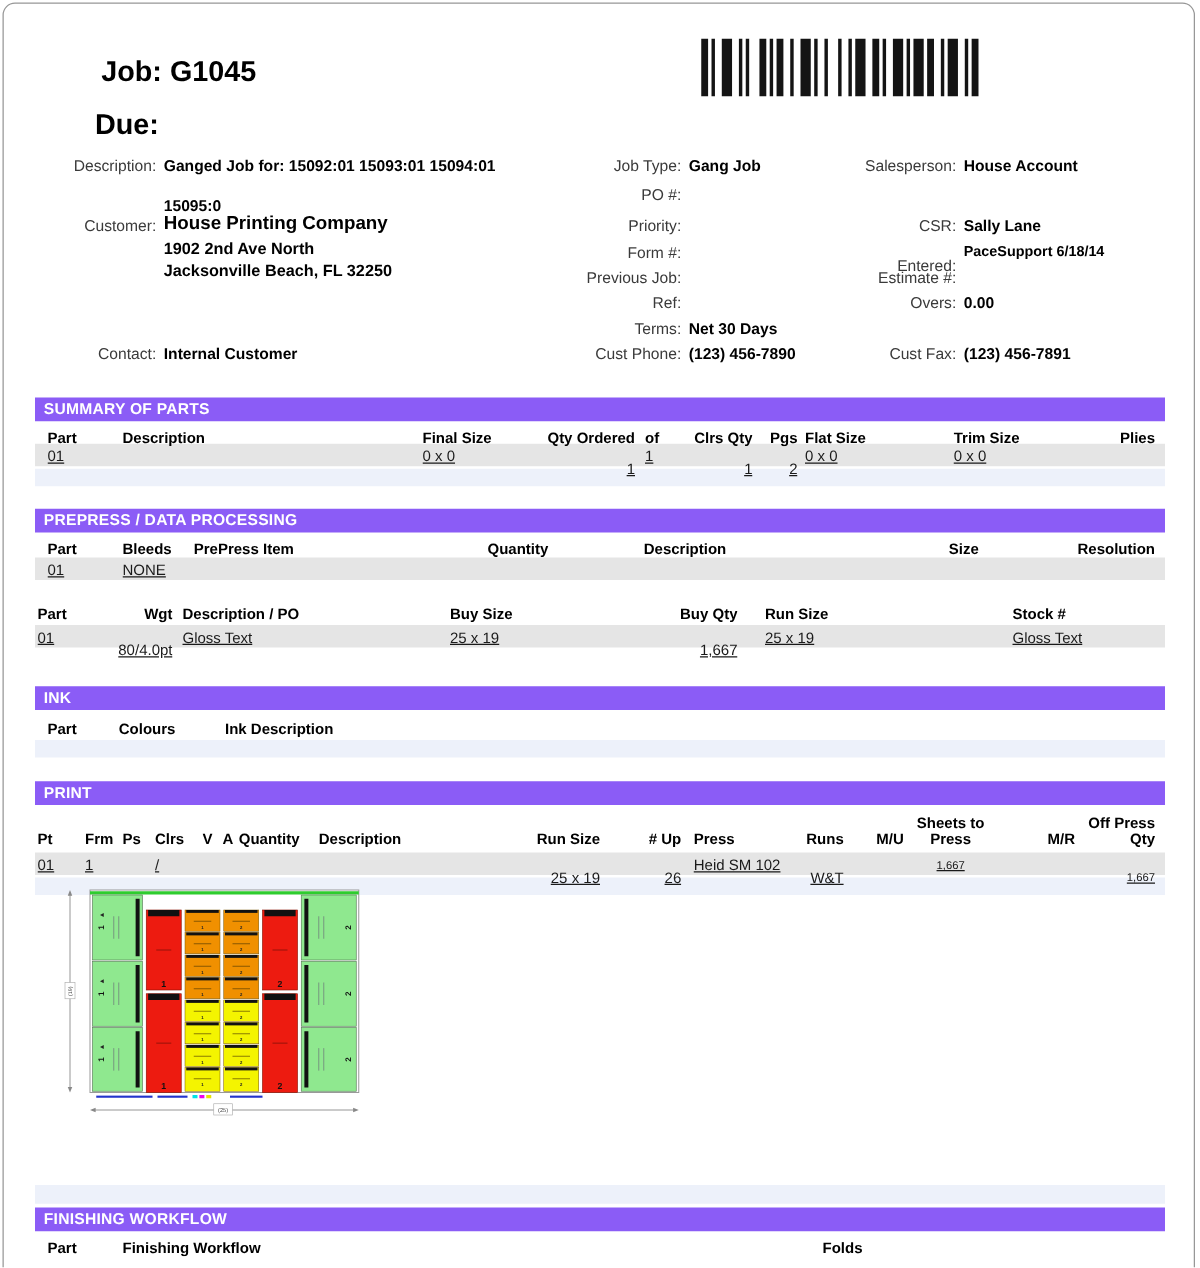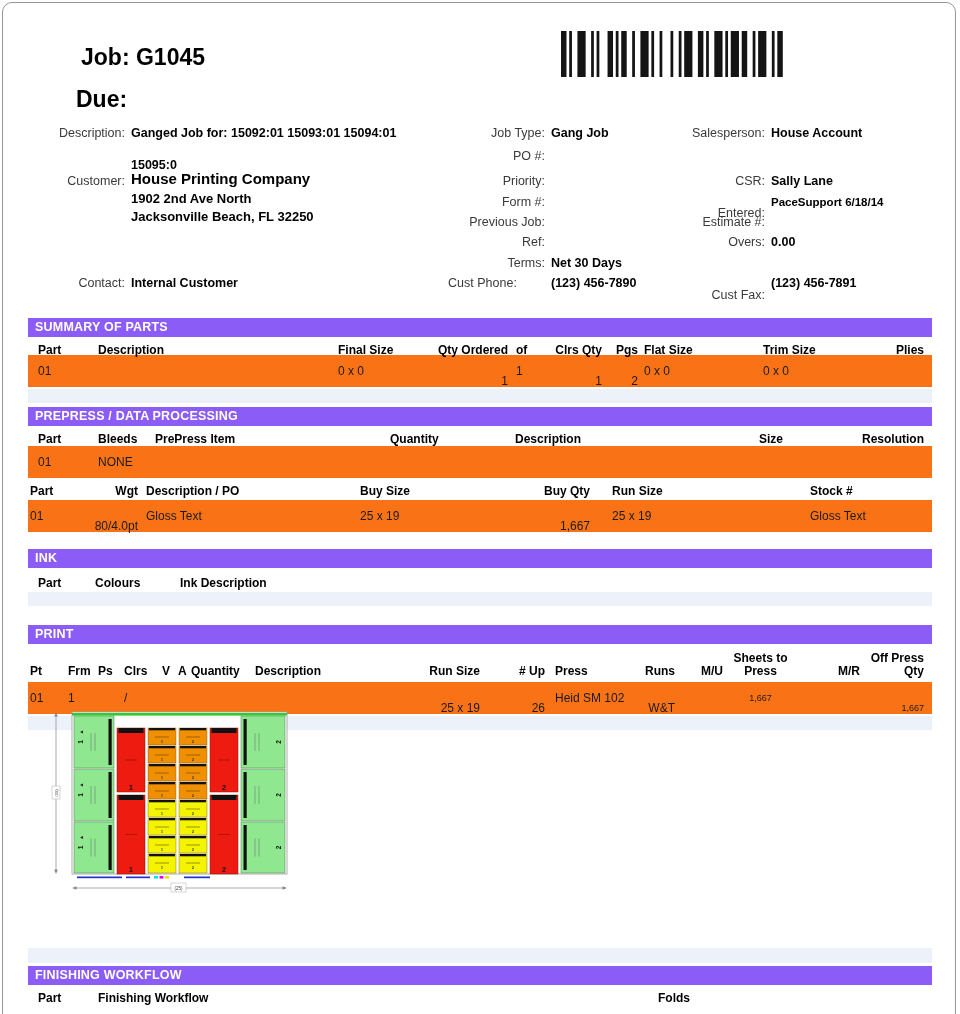--- a/index.html
+++ b/index.html
@@ -16,21 +16,21 @@
   .job-title{position:absolute;left:65px;top:44px;font-size:23px;font-weight:700;margin-left:16px;}
   .due-title{position:absolute;left:76px;top:86px;font-size:23px;font-weight:700;}
   .cust-name{font-size:15px;}
   .entered-val{font-size:11.5px;}
   
   .section{position:absolute;left:28px;width:904px;}
   .secbar{height:19px;background:#8b5cf6;color:#fff;font-weight:700;font-size:12.5px;
           line-height:19px;padding-left:7px;letter-spacing:.2px;box-sizing:border-box;}
   .thead,.trow,.estripe{display:grid;box-sizing:border-box;}
   .thead{font-weight:700;font-size:12px;height:18px;align-items:end;line-height:14px;}
-  .trow{font-size:12px;color:#1a1a1a;background:#f97316;height:32px;align-items:center;line-height:18px;}
+  .trow{font-size:12px;color:#1a1a1a;background:#e5e5e5;height:18px;align-items:center;line-height:18px;text-decoration:underline;}
   .estripe{height:14px;background:#EDF1FA;margin-top:2px;}
   .cell{white-space:nowrap;overflow:hidden;}
   .r{text-align:right;margin-top:20px;} .c{text-align:center;}
   .pl6{padding-left:6px;} .pl8{padding-left:8px;} .pl10{padding-left:10px;}
   .pl12{padding-left:12px;} .pl22{padding-left:22px;} .pl90{padding-left:90px;}
   .pr8{padding-right:8px;}
   .sm{font-size:9px;line-height:18px;}
   .g-summary{grid-template-columns:60px 240px 82px 88px 30px 64px 36px 119px 128px auto;padding-left:10px;}
   .g-prepress{grid-template-columns:60px 57px 235px 70px 55px 230px 38px auto;padding-left:10px;}
   .g-materials{grid-template-columns:48px 60px 210px 130px 112px 130px auto;padding-left:2px;}
@@ -102,34 +102,34 @@
   <div class="lbl lbl-m" style="top:174px;">Priority:</div>
   <div class="val" style="left:551px;top:174px;"></div>
   <div class="lbl lbl-m" style="top:195px;">Form #:</div>
   <div class="val" style="left:551px;top:195px;"></div>
   <div class="lbl lbl-m" style="top:215px;">Previous Job:</div>
   <div class="val" style="left:551px;top:215px;"></div>
   <div class="lbl lbl-m" style="top:235px;">Ref:</div>
   <div class="val" style="left:551px;top:235px;"></div>
   <div class="lbl lbl-m" style="top:256px;">Terms:</div>
   <div class="val" style="left:551px;top:256px;">Net 30 Days</div>
-  <div class="lbl lbl-m" style="top:276px;text-align:center;">Cust Phone:</div>
+  <div class="lbl lbl-m" style="top:276px;">Cust Phone:</div>
   <div class="val" style="left:551px;top:276px;">(123) 456-7890</div>
 
   <div class="lbl lbl-r" style="top:126px;">Salesperson:</div>
   <div class="val" style="left:771px;top:126px;">House Account</div>
   <div class="lbl lbl-r" style="top:174px;">CSR:</div>
   <div class="val" style="left:771px;top:174px;">Sally Lane</div>
   <div class="lbl lbl-r" style="top:206px;">Entered:</div>
   <div class="val entered-val" style="left:771px;top:196px;">PaceSupport 6/18/14</div>
   <div class="lbl lbl-r" style="top:215px;">Estimate #:</div>
   <div class="val" style="left:771px;top:215px;"></div>
   <div class="lbl lbl-r" style="top:235px;">Overs:</div>
   <div class="val" style="left:771px;top:235px;">0.00</div>
-  <div class="lbl lbl-r" style="top:288px;">Cust Fax:</div>
+  <div class="lbl lbl-r" style="top:276px;">Cust Fax:</div>
   <div class="val" style="left:771px;top:276px;">(123) 456-7891</div>
 
   <div class="section" style="top:318px;">
     <div class="secbar">SUMMARY OF PARTS</div>
     <div class="thead g-summary">
       <div class="cell">Part</div>
       <div class="cell">Description</div>
       <div class="cell">Final Size</div>
       <div class="cell r">Qty Ordered</div>
       <div class="cell pl8">of</div>

